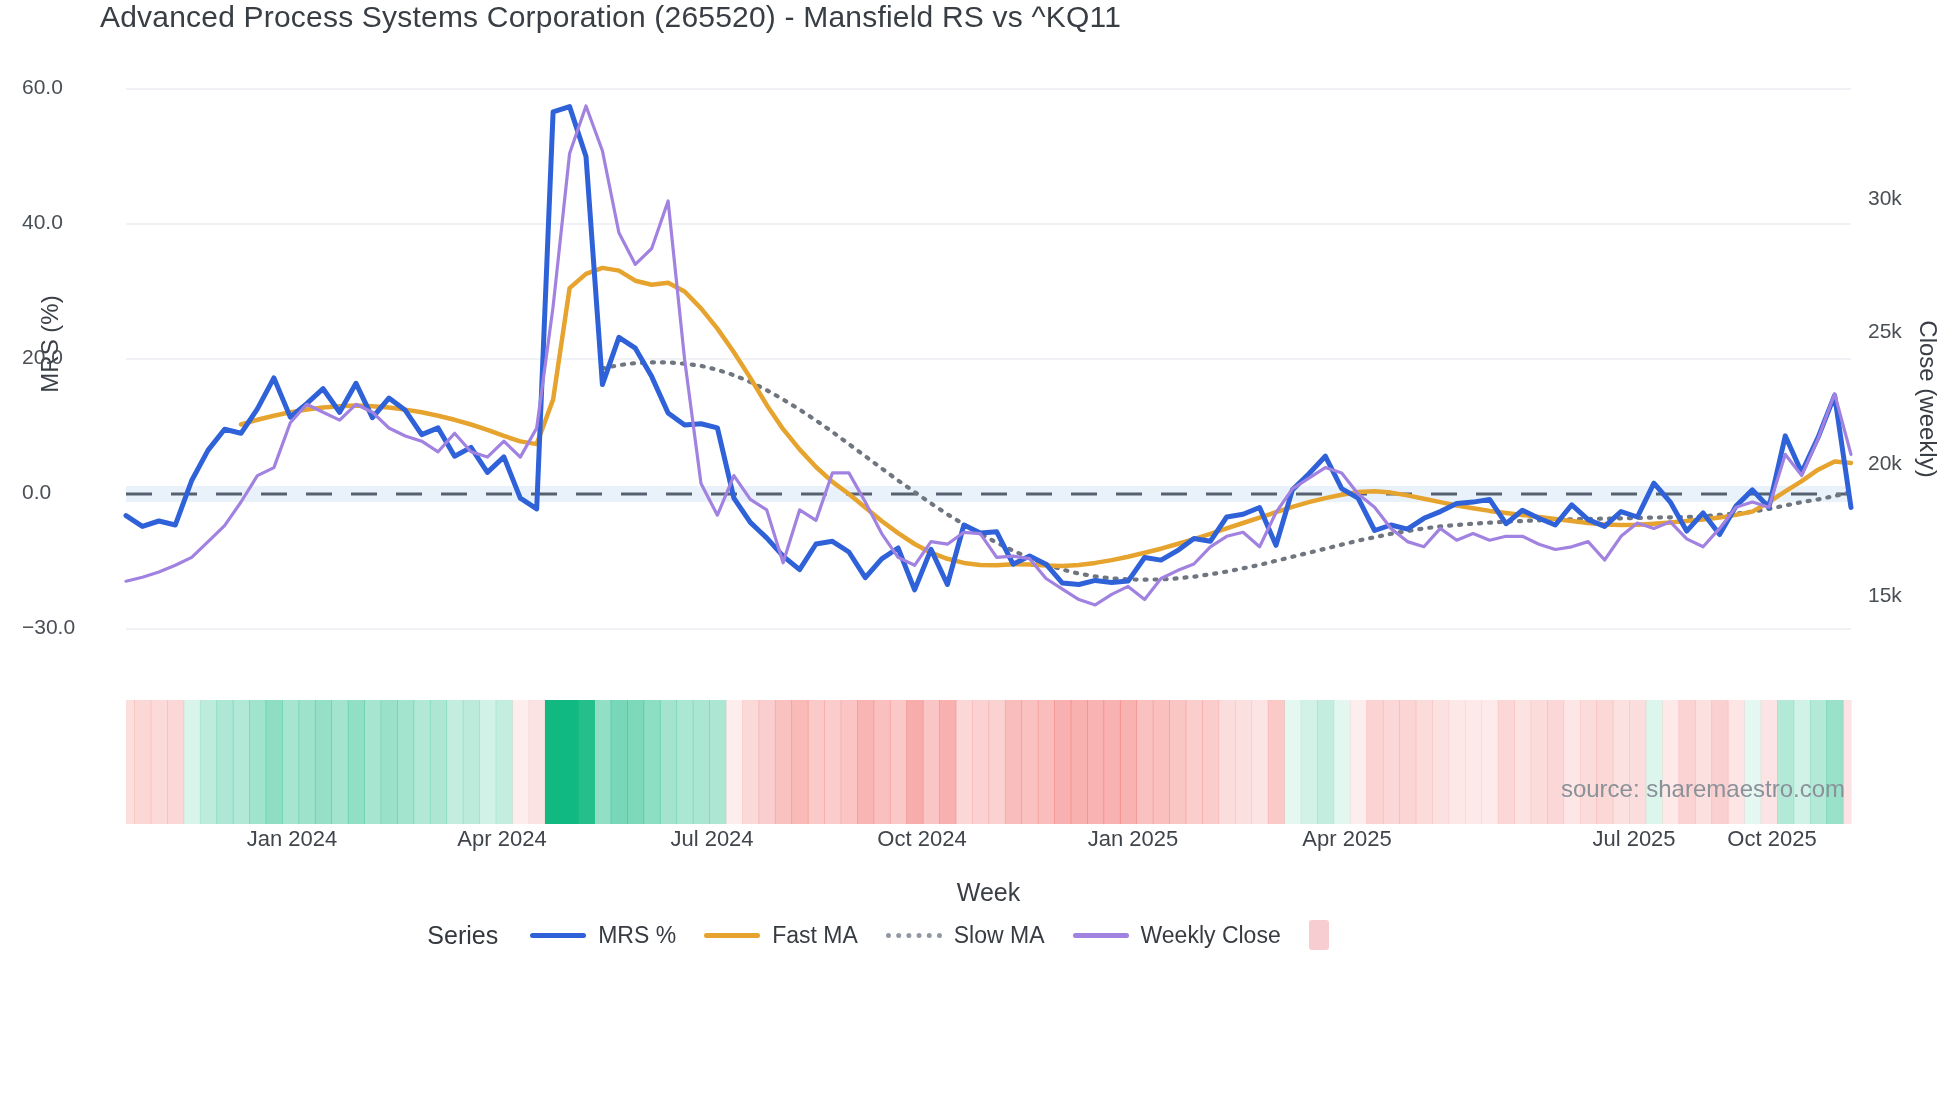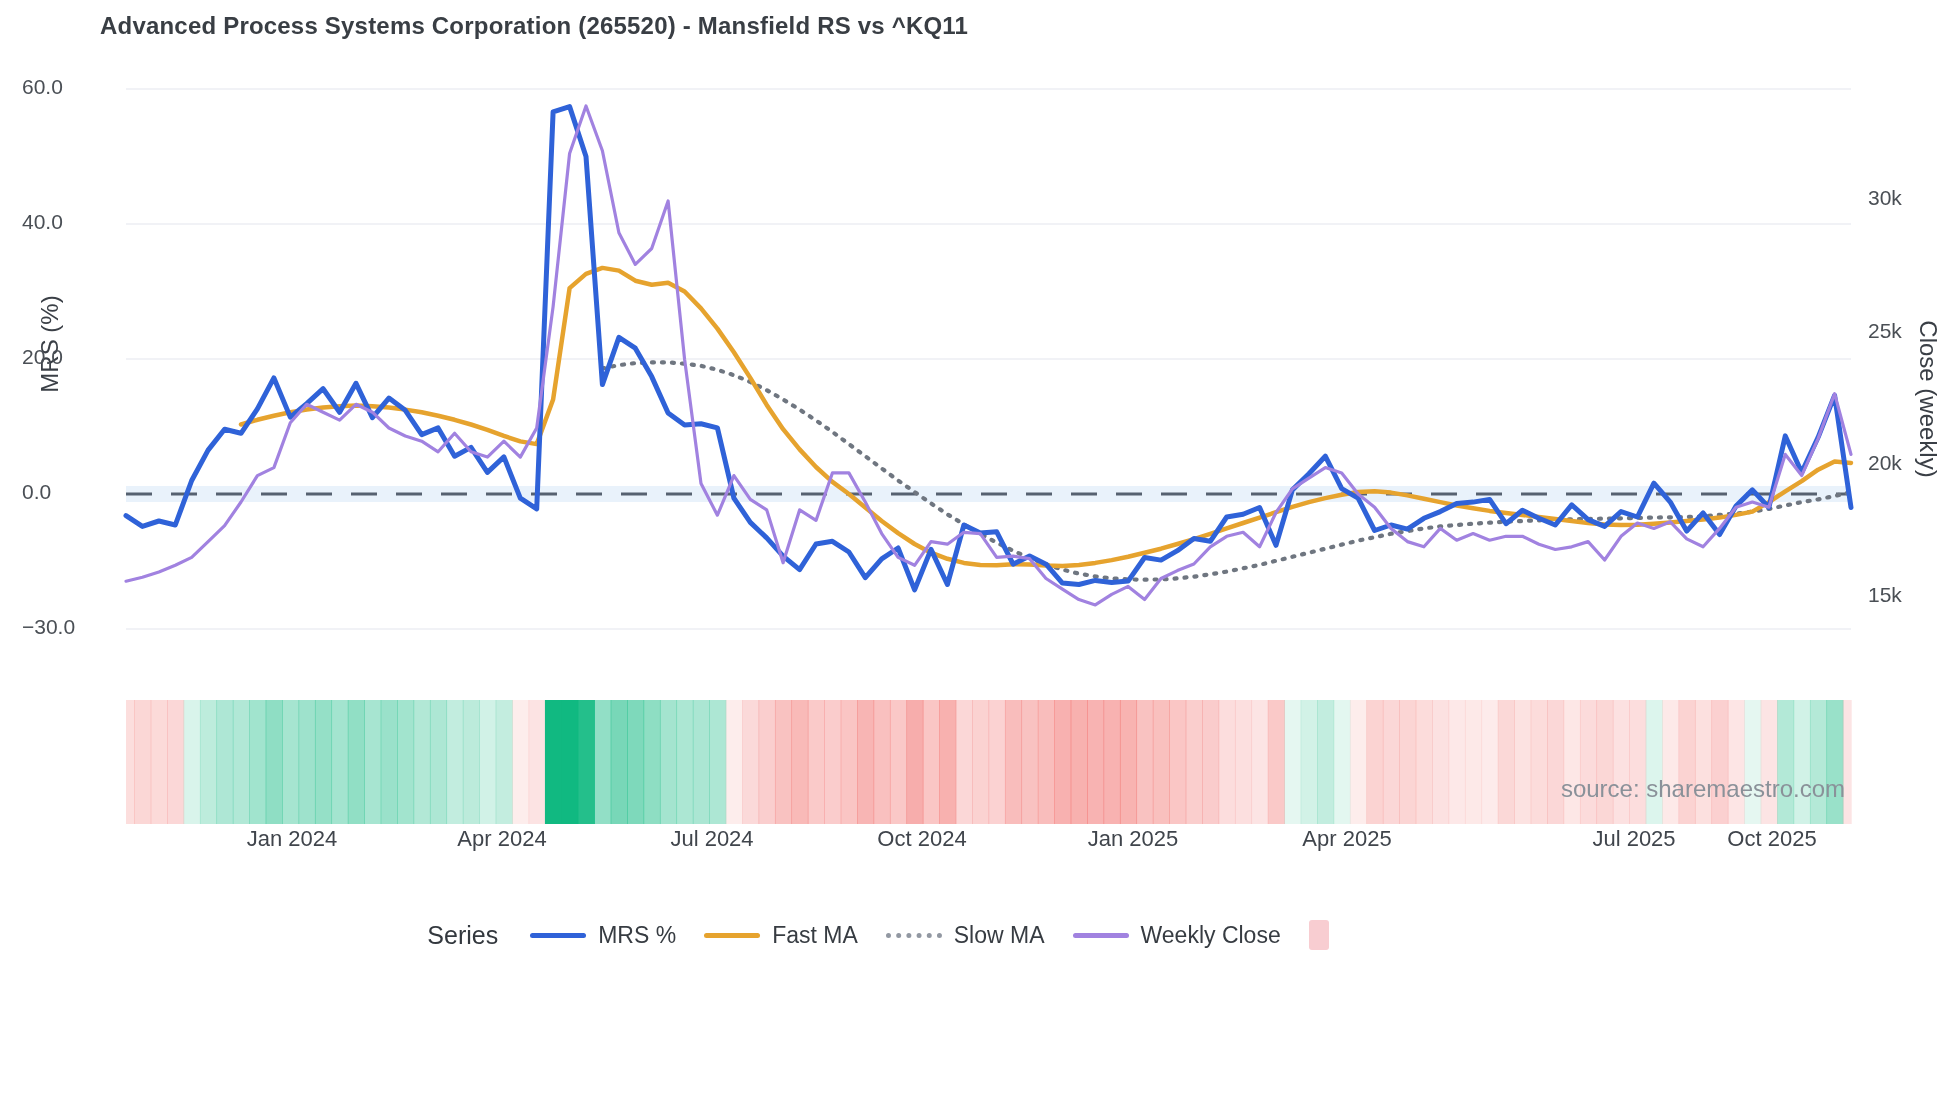--- a/index.html
+++ b/index.html
@@ -1,20 +1,20 @@
 <!DOCTYPE html>
 <html><head>
 <meta charset="utf-8">
 <style>
   html,body{margin:0;padding:0;background:#ffffff;}
   body{width:1960px;height:1102px;position:relative;overflow:hidden;
        font-family:"Liberation Sans","DejaVu Sans",sans-serif;color:#3a3f46;}
   #stage{position:absolute;inset:0;}
   #chart-svg{position:absolute;left:0;top:0;}
-  .page-title{position:absolute;left:100px;top:12px;font-size:24px;color:#393e44;letter-spacing:.2px;font-weight:bold;}
+  .page-title{position:absolute;left:100px;top:0;font-size:30px;color:#393e44;letter-spacing:.2px;}
   .tick{position:absolute;font-size:21px;color:#4a4f55;white-space:nowrap;}
   .tick.left{text-align:left;width:90px;}
   .tick.xtick{transform:translateX(-50%);font-size:22px;color:#40454c;}
   .axis-title{position:absolute;font-size:24px;color:#3a3f46;white-space:nowrap;}
   .axis-title.yleft{left:-30px;top:330px;transform:rotate(-90deg);transform-origin:center;width:160px;text-align:center;}
   .axis-title.yright{left:1838px;top:385px;transform:rotate(90deg);transform-origin:center;width:180px;text-align:center;}
   .axis-title.xaxis{left:126px;top:878px;width:1725px;text-align:center;font-size:25px;}
   .source-text{position:absolute;right:115px;top:775px;font-size:24px;color:#8a9199;}
   .legend{position:absolute;left:0;top:920px;width:1756px;display:flex;align-items:center;justify-content:center;gap:28px;}
   .legend-title{font-size:25px;color:#33383e;margin-right:4px;}
@@ -144,20 +144,21 @@
       <path d="M602.4,368.4L618.9,365.1L635.3,363.1L651.7,362.4L668.1,362.4L684.6,363.7L701.0,365.8L717.4,369.8L733.9,375.2L750.3,381.9L766.7,390.1L783.1,399.5L799.6,409.6L816.0,420.4L832.4,431.9L848.9,444.1L865.3,456.2L881.7,468.4L898.1,480.5L914.6,492.0L931.0,503.4L947.4,514.3L963.9,524.4L980.3,533.8L996.7,542.6L1013.1,550.7L1029.6,558.1L1046.0,564.2L1062.4,569.6L1078.9,573.6L1095.3,576.4L1111.7,578.4L1128.1,579.4L1144.6,579.7L1161.0,579.4L1177.4,578.4L1193.9,576.7L1210.3,574.3L1226.7,571.6L1243.1,568.3L1259.6,564.9L1276.0,560.8L1292.4,556.8L1308.9,552.7L1325.3,548.7L1341.7,544.6L1358.1,540.6L1374.6,537.2L1391.0,533.8L1407.4,531.1L1423.9,528.4L1440.3,526.4L1456.7,525.0L1473.1,523.7L1489.6,522.7L1506.0,521.7L1522.4,521.0L1538.9,520.3L1555.3,519.6L1571.7,519.3L1588.1,519.0L1604.6,518.6L1621.0,518.3L1637.4,518.0L1653.9,517.6L1670.3,517.3L1686.7,517.0L1703.1,516.3L1719.6,514.9L1736.0,513.6L1752.4,511.6L1768.9,508.9L1785.3,505.5L1801.7,502.1L1818.1,499.4L1834.6,496.0L1851.0,492.0" fill="none" stroke="#6f7680" stroke-width="4.2" stroke-linejoin="round" stroke-linecap="round" stroke-dasharray="2 8"></path>
       <path d="M241.0,424.5L257.4,419.8L273.9,415.7L290.3,412.3L306.7,409.6L323.1,407.6L339.6,406.3L356.0,405.6L372.4,406.3L388.9,407.6L405.3,409.6L421.7,412.3L438.1,415.7L454.6,419.8L471.0,424.5L487.4,429.9L503.9,435.9L520.3,441.4L536.7,444.1L553.1,399.5L569.6,288.1L586.0,273.9L602.4,267.9L618.9,270.6L635.3,280.7L651.7,284.8L668.1,282.7L684.6,291.5L701.0,308.4L717.4,328.6L733.9,352.3L750.3,377.9L766.7,404.9L783.1,429.2L799.6,449.4L816.0,467.0L832.4,481.9L848.9,494.0L865.3,507.5L881.7,521.0L898.1,533.1L914.6,544.0L931.0,552.7L947.4,558.8L963.9,562.9L980.3,564.9L996.7,565.2L1013.1,564.2L1029.6,564.5L1046.0,565.5L1062.4,565.9L1078.9,564.9L1095.3,562.9L1111.7,560.1L1128.1,556.8L1144.6,552.7L1161.0,548.7L1177.4,544.0L1193.9,539.2L1210.3,533.8L1226.7,528.4L1243.1,523.0L1259.6,517.6L1276.0,512.2L1292.4,506.8L1308.9,502.1L1325.3,498.1L1341.7,494.7L1358.1,492.0L1374.6,491.3L1391.0,492.6L1407.4,495.4L1423.9,498.7L1440.3,502.1L1456.7,505.5L1473.1,508.2L1489.6,510.9L1506.0,512.9L1522.4,514.9L1538.9,517.0L1555.3,519.0L1571.7,521.0L1588.1,523.0L1604.6,524.4L1621.0,525.0L1637.4,524.7L1653.9,523.7L1670.3,522.4L1686.7,521.0L1703.1,519.6L1719.6,517.6L1736.0,514.9L1752.4,511.6L1768.9,502.1L1785.3,491.3L1801.7,481.2L1818.1,469.7L1834.6,461.6L1851.0,462.9" fill="none" stroke="#e6a32e" stroke-width="4.5" stroke-linejoin="round" stroke-linecap="round"></path>
       <path d="M126.0,515.6L142.4,526.4L158.9,521.0L175.3,525.0L191.7,480.5L208.1,450.1L224.6,429.2L241.0,433.3L257.4,408.9L273.9,377.9L290.3,417.1L306.7,403.6L323.1,388.7L339.6,412.3L356.0,383.3L372.4,417.7L388.9,398.1L405.3,410.3L421.7,434.6L438.1,427.9L454.6,456.2L471.0,447.4L487.4,472.4L503.9,456.9L520.3,498.1L536.7,508.9L553.1,111.9L569.6,106.6L586.0,156.5L602.4,384.6L618.9,337.4L635.3,348.2L651.7,376.6L668.1,413.0L684.6,425.1L701.0,423.8L717.4,427.9L733.9,498.1L750.3,522.4L766.7,537.9L783.1,556.1L799.6,569.6L816.0,544.0L832.4,541.3L848.9,552.0L865.3,577.7L881.7,558.8L898.1,548.0L914.6,589.9L931.0,549.4L947.4,584.5L963.9,525.0L980.3,533.1L996.7,531.8L1013.1,564.2L1029.6,556.1L1046.0,564.2L1062.4,583.1L1078.9,584.5L1095.3,580.4L1111.7,582.4L1128.1,581.1L1144.6,557.5L1161.0,560.1L1177.4,550.7L1193.9,538.5L1210.3,541.3L1226.7,517.0L1243.1,514.3L1259.6,507.5L1276.0,545.3L1292.4,489.9L1308.9,473.8L1325.3,456.2L1341.7,488.6L1358.1,498.1L1374.6,530.5L1391.0,525.0L1407.4,529.1L1423.9,518.3L1440.3,511.6L1456.7,503.4L1473.1,502.1L1489.6,499.4L1506.0,523.7L1522.4,510.2L1538.9,518.3L1555.3,525.0L1571.7,504.8L1588.1,519.6L1604.6,526.4L1621.0,511.6L1637.4,517.0L1653.9,483.2L1670.3,502.1L1686.7,531.1L1703.1,512.9L1719.6,534.5L1736.0,506.1L1752.4,489.9L1768.9,507.5L1785.3,435.9L1801.7,472.4L1818.1,437.3L1834.6,395.4L1851.0,507.5" fill="none" stroke="#2f62d8" stroke-width="5" stroke-linejoin="round" stroke-linecap="round"></path>
       <path d="M126.0,581.2L142.4,577.2L158.9,571.9L175.3,565.3L191.7,557.4L208.1,541.6L224.6,525.7L241.0,502.0L257.4,475.6L273.9,467.6L290.3,422.8L306.7,404.3L323.1,412.2L339.6,420.1L356.0,404.3L372.4,412.2L388.9,428.0L405.3,436.0L421.7,441.2L438.1,451.8L454.6,433.3L471.0,451.8L487.4,457.1L503.9,441.2L520.3,457.1L536.7,428.0L553.1,306.6L569.6,153.5L586.0,106.0L602.4,150.8L618.9,232.7L635.3,264.4L651.7,248.5L668.1,201.0L684.6,359.4L701.0,483.5L717.4,515.2L733.9,475.6L750.3,499.3L766.7,509.9L783.1,562.7L799.6,509.9L816.0,520.4L832.4,472.9L848.9,472.9L865.3,502.0L881.7,533.6L898.1,557.4L914.6,565.3L931.0,541.6L947.4,544.2L963.9,532.3L980.3,533.6L996.7,557.4L1013.1,556.1L1029.6,558.7L1046.0,578.5L1062.4,589.1L1078.9,599.6L1095.3,604.9L1111.7,594.4L1128.1,586.4L1144.6,599.6L1161.0,578.5L1177.4,570.6L1193.9,564.0L1210.3,546.8L1226.7,536.3L1243.1,532.3L1259.6,546.8L1276.0,512.5L1292.4,488.8L1308.9,478.2L1325.3,467.6L1341.7,472.9L1358.1,494.0L1374.6,507.2L1391.0,528.4L1407.4,541.6L1423.9,546.8L1440.3,528.4L1456.7,540.2L1473.1,533.6L1489.6,540.2L1506.0,536.3L1522.4,536.3L1538.9,544.2L1555.3,549.5L1571.7,546.8L1588.1,541.6L1604.6,560.0L1621.0,536.3L1637.4,523.1L1653.9,528.4L1670.3,521.8L1686.7,538.9L1703.1,546.8L1719.6,528.4L1736.0,507.2L1752.4,502.0L1768.9,507.2L1785.3,454.4L1801.7,475.6L1818.1,438.6L1834.6,393.7L1851.0,454.4" fill="none" stroke="#a182e0" stroke-width="3.2" stroke-linejoin="round" stroke-linecap="round"></path>
     </svg>
 
   <div class="page-title">Advanced Process Systems Corporation (265520) - Mansfield RS vs ^KQ11</div>
 
   <div class="axis-title yleft">MRS (%)</div>
   <div class="axis-title yright">Close (weekly)</div>
+  <div class="axis-title xaxis">Week</div>
 
   <div id="left-ticks">
       <div class="tick left" style="left: 22px; top: 75px;">60.0</div>
       <div class="tick left" style="left: 22px; top: 210px;">40.0</div>
       <div class="tick left" style="left: 22px; top: 345px;">20.0</div>
       <div class="tick left" style="left: 22px; top: 480px;">0.0</div>
       <div class="tick left" style="left: 22px; top: 615px;">−30.0</div>
     </div>
   <div id="right-ticks">
       <div class="tick" style="left: 1868px; top: 186px;">30k</div>

